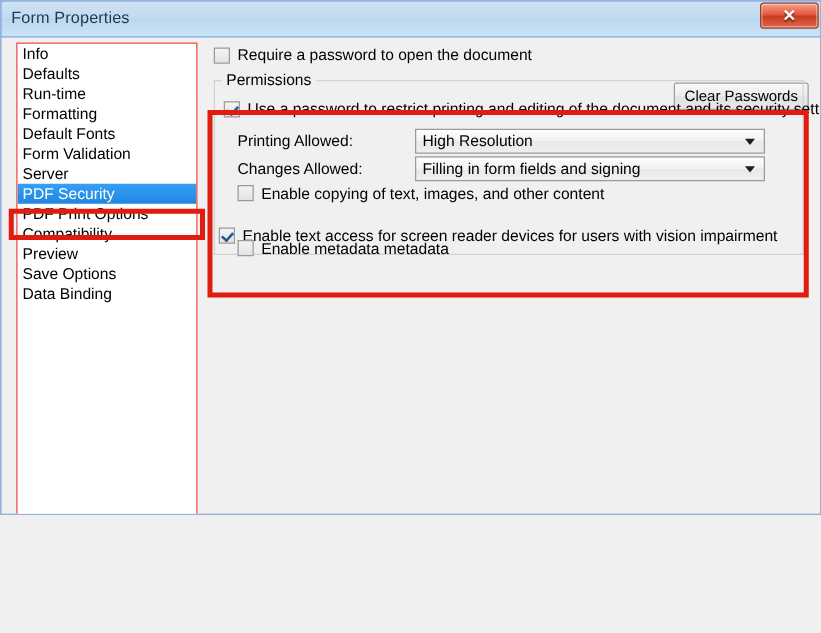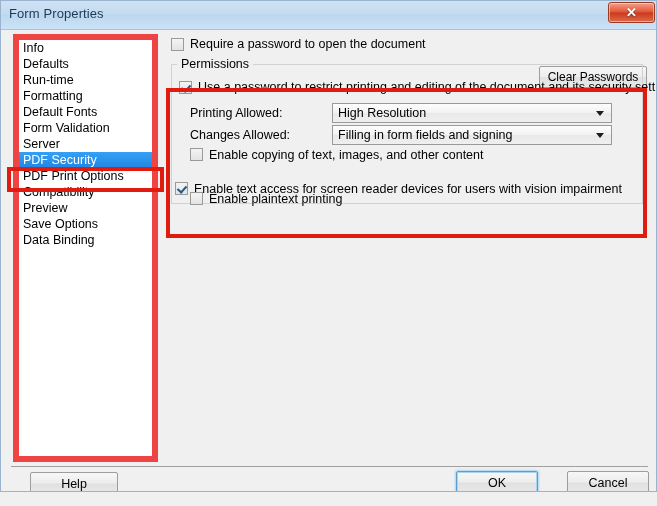--- a/index.html
+++ b/index.html
@@ -14,21 +14,21 @@
     color: #000;
     background: #f0f0f0;
     overflow: hidden;
     position: relative;
   }
 
   
   #window {
     position: absolute;
     left: 0; top: 0;
-    width: 657px; height: 492px;
+    width: 657px; height: 412px;
     background: #3b82f6;
     border: 1px solid #9ab4d0;
     box-sizing: border-box;
     overflow: hidden;
   }
 
   #titlebar {
     position: absolute;
     left: 0; top: 0;
     width: 657px; height: 29px;
@@ -78,21 +78,21 @@
     width: 657px; height: 477px;
     background: #f0f0f0;
   }
 
   
   #category-list {
     position: absolute;
     left: 12px; top: 4px;
     width: 145px; height: 428px;
     background: #ffffff;
-    border: 6px solid #ef4444;
+    border: 1px solid #ef4444;
     box-sizing: border-box;
     overflow: hidden;
   }
   .cat-item {
     height: 16px;
     line-height: 16px;
     padding-left: 4px;
     font-size: 12.5px;
     color: #000;
     white-space: nowrap;
@@ -329,21 +329,21 @@
       <span class="chk-label">Enable copying of text, images, and other content</span>
     </div>
 
     <div class="perm-chk-row" style="left:174px; top:140px;margin-top:12px;">
       <span class="chk checked"></span>
       <span class="chk-label">Enable text access for screen reader devices for users with vision impairment</span>
     </div>
 
     <div class="perm-chk-row" style="left:189px; top:162px;">
       <span class="chk"></span>
-      <span class="chk-label">Enable plaintext printing</span>
+      <span class="chk-label">Enable metadata metadata</span>
     </div>
 
     <div class="annot" id="annot-permissions"></div>
     <div class="annot" id="annot-pdfsecurity"></div>
 
     <div id="bottom-sep"></div>
 
     <div class="dlg-btn" id="help-button">
       <span>Help</span>
     </div>

